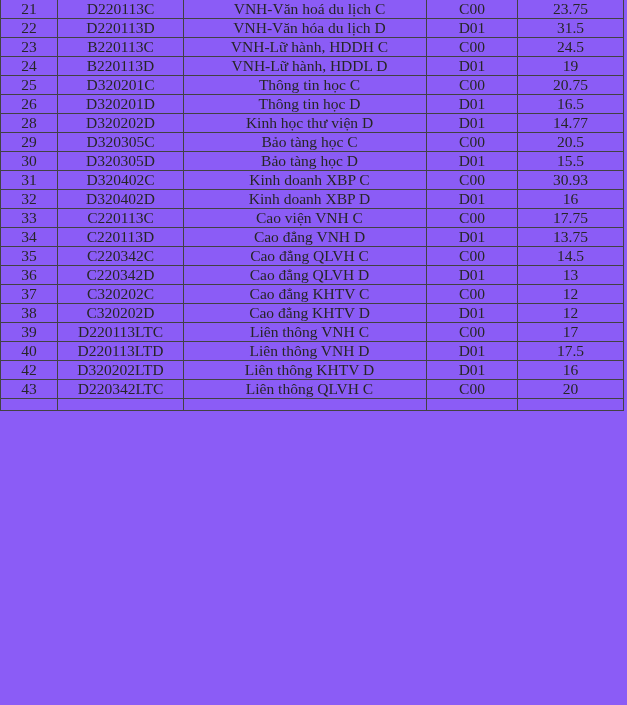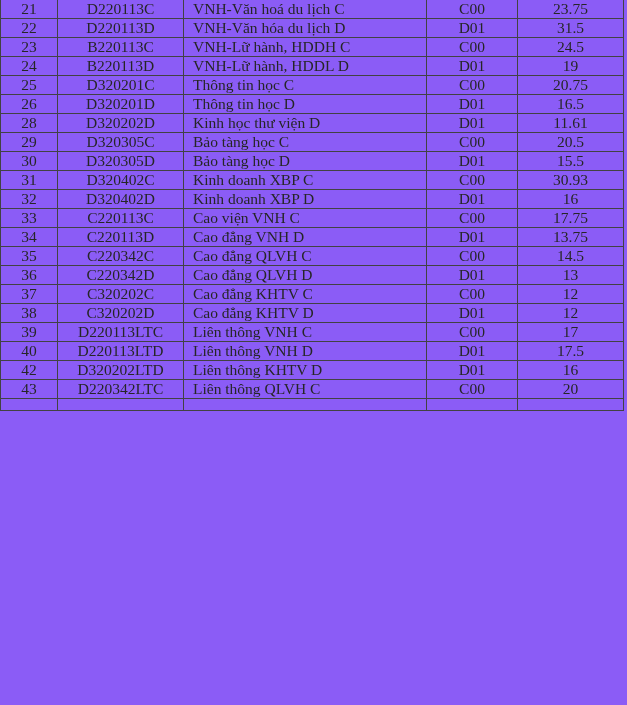--- a/index.html
+++ b/index.html
@@ -25,21 +25,21 @@
     border: 1px solid #424242;
     padding: 0;
     font-size: 15.5px;
     color: #262626;
     text-align: center;
     vertical-align: middle;
     white-space: nowrap;
     overflow: hidden;
   }
   table.scores td.col-name {
-    text-align: left;
+    text-align: center;
     padding-left: 9px;
   }
   table.scores tr {
     height: 14px;
   }
   table.scores tr.first-row {
     height: 19px; 
   }
   table.scores tr.partial-row {
     height: 12px; 
@@ -103,21 +103,21 @@
           <td class="col-code">D320201D</td>
           <td class="col-name">Thông tin học D</td>
           <td class="col-block">D01</td>
           <td class="col-score">16.5</td>
         </tr>
         <tr>
           <td class="col-stt">28</td>
           <td class="col-code">D320202D</td>
           <td class="col-name">Kinh học thư viện D</td>
           <td class="col-block">D01</td>
-          <td class="col-score">11.61</td>
+          <td class="col-score">14.77</td>
         </tr>
         <tr>
           <td class="col-stt">29</td>
           <td class="col-code">D320305C</td>
           <td class="col-name">Bảo tàng học C</td>
           <td class="col-block">C00</td>
           <td class="col-score">20.5</td>
         </tr>
         <tr>
           <td class="col-stt">30</td>

